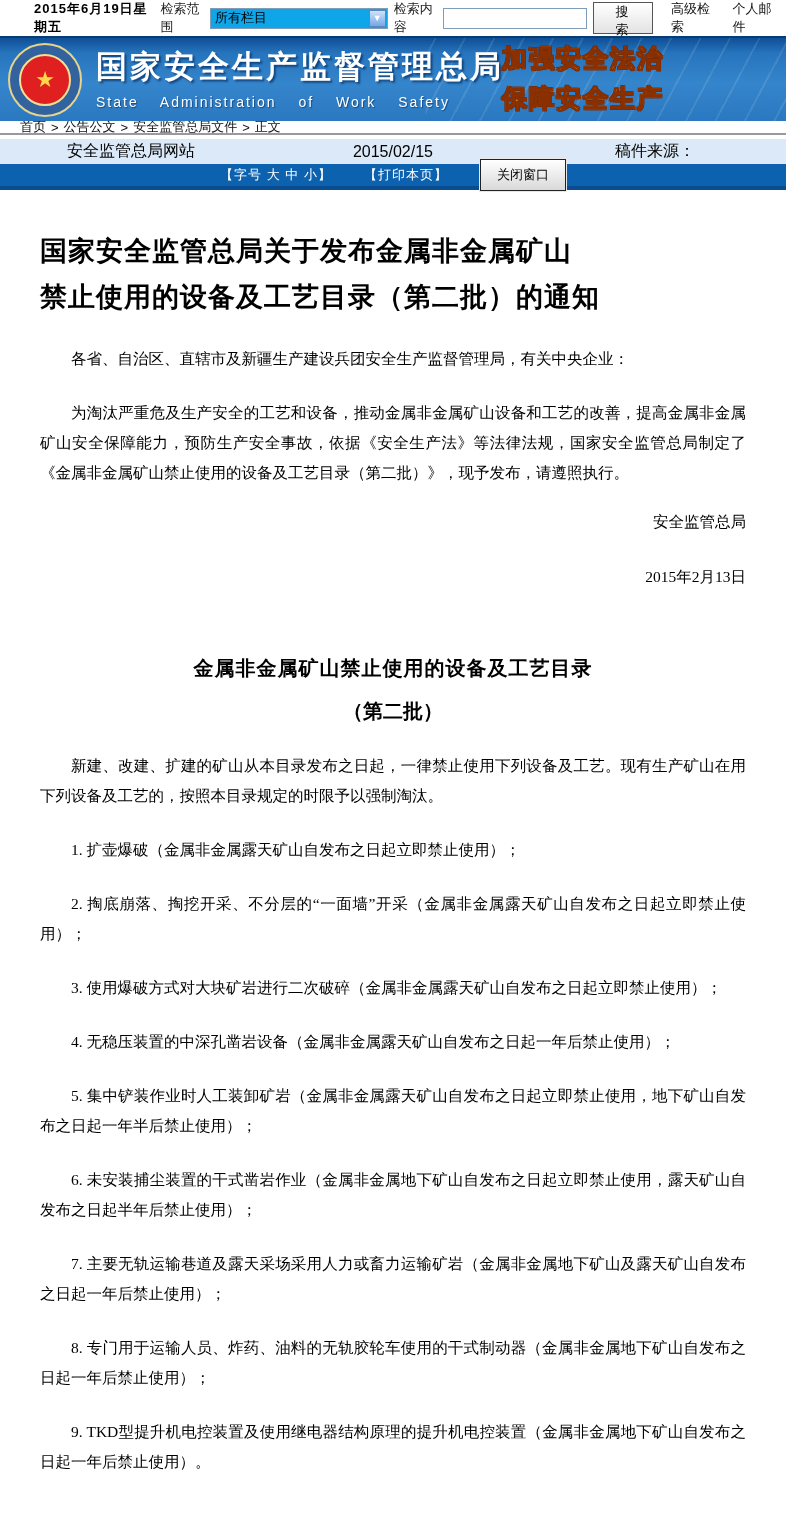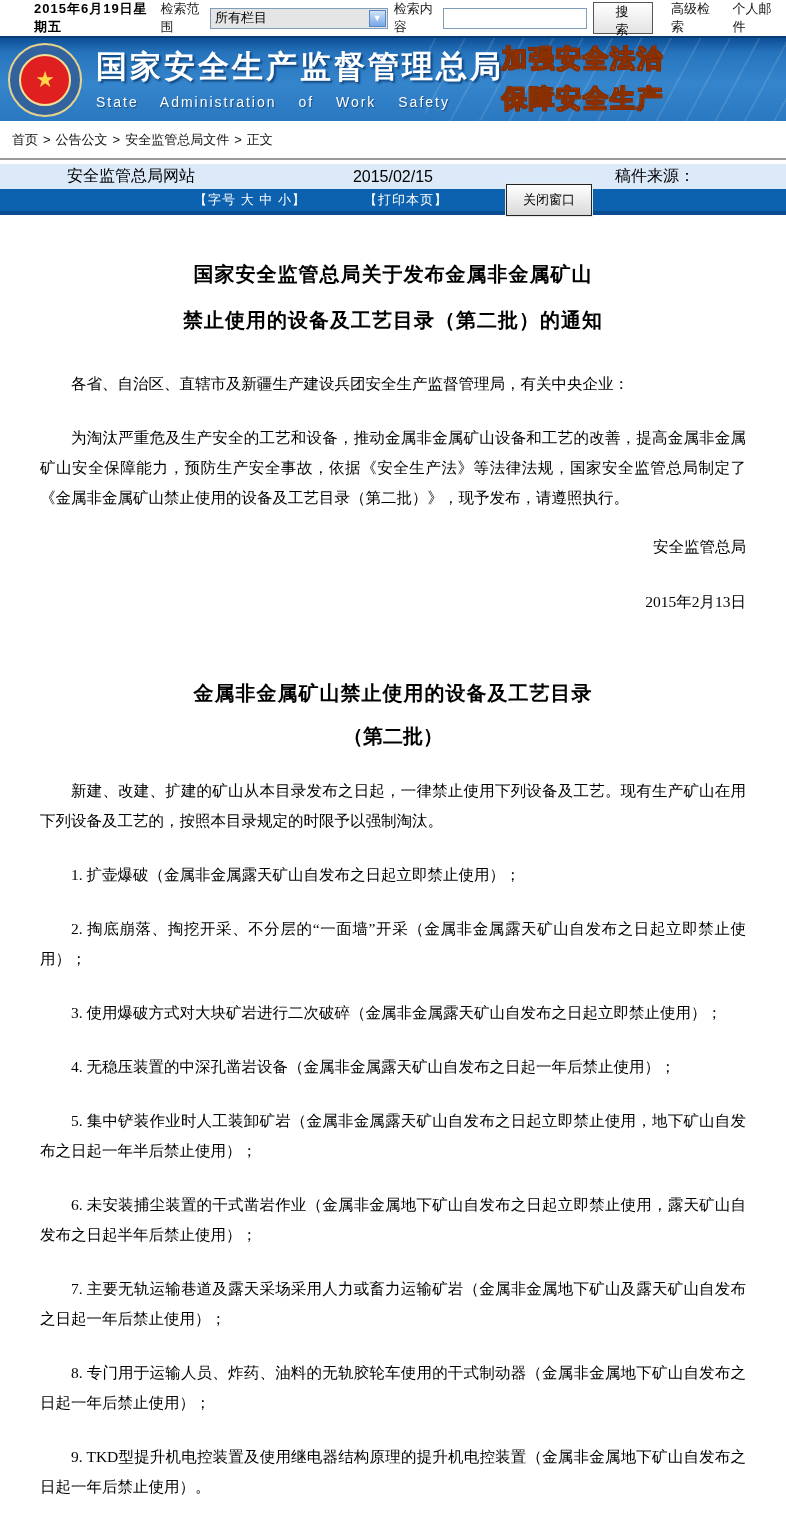--- a/index.html
+++ b/index.html
@@ -11,21 +11,21 @@
   }
   
   .topbar {
     height:36px; display:flex; align-items:center; background:#fff;
     font-size:13px; padding:0 10px;
   }
   .topbar .date { margin-left:24px; font-weight:bold; letter-spacing:1px; }
   .topbar .search-zone { display:flex; align-items:center; margin-left:auto; gap:6px; }
   .topbar .lbl { color:#222; }
   .combo {
-    width:212px; height:21px; border:1px solid #7f9db9; background:#e5e5e5;
+    width:212px; height:21px; border:1px solid #7f9db9; background:#0ea5e9;
     display:flex; align-items:center; font-size:13px; cursor:pointer;gap:23px;
   }
   .combo .val { flex:1; padding-left:4px; }
   .combo .arrow {
     width:17px; height:17px; margin-right:1px;
     background:linear-gradient(180deg,#cfe2f8,#76a7e8);
     border:1px solid #5a86c0; color:#fff; font-size:9px;
     display:flex; align-items:center; justify-content:center;
   }
   .txt-input { width:144px; height:21px; border:1px solid #7f9db9; font-size:13px; padding:0 3px; }
@@ -70,51 +70,51 @@
   .slogans { position:absolute; right:6px; top:4px; width:278px; text-align:left; }
   .slogan {
     font-size:25px; font-weight:bold; color:#ffd24a; letter-spacing:2px;
     -webkit-text-stroke:1px #8a2f00; text-stroke:1px #8a2f00;
     text-shadow:1px 1px 0 #7a2800, -1px -1px 0 #7a2800, 1px -1px 0 #7a2800, -1px 1px 0 #7a2800;
   }
   .slogan.first { margin-right:78px; }
   .slogan.second { margin-top:7px; margin-right:4px; }
   
   .breadcrumb {
-    height:39px; display:flex; align-items:center; font-size:13px; padding-left:12px;
+    height:14px; display:flex; align-items:center; font-size:13px; padding-left:20px;
     border-bottom:2px solid #9a9a9a; background:#fff;
   }
   .breadcrumb a { color:#111; text-decoration:none; cursor:pointer; }
   .breadcrumb .sep { margin:0 5px; color:#111; }
   
   .infobar {
     height:25px; margin-top:4px; background:#dce9f8; display:flex; align-items:center;
     font-size:16px;
   }
   .infobar .cell { width:33.33%; text-align:center; }
   
   .toolbar {
     height:26px; background:#0d62b0; border-bottom:4px solid #0a4c92;
-    display:flex; align-items:center; justify-content:center; gap:58px;
+    display:flex; align-items:center; justify-content:center; gap:32px;
     color:#fff; font-size:13px;
   }
   .toolbar .tool { cursor:pointer; letter-spacing:1px; }
   .win-btn {
     background:linear-gradient(#ffffff,#d9d9d9); border:1px solid #222;
     outline:1px solid #e8e8e8; padding:6px 16px; font-size:13px; cursor:pointer;
     color:#000;
   }
   
   .content {
     background:#fff; padding:38px 40px 8px; min-height:1150px;
     font-family:"Liberation Serif","DejaVu Serif",serif;
   }
   .content h1 {
-    text-align:center; font-size:20px; line-height:46px; font-weight:bold;
-    font-family:Liberation Mono, monospace; letter-spacing:1px;
+    text-align:left; font-size:27px; line-height:46px; font-weight:bold;
+    font-family:Liberation Serif, serif; letter-spacing:1px;
   }
   .docno { text-align:center; font-size:15px; margin:12px 0 26px; }
   .para { font-size:15.5px; line-height:30px; margin:24px 0; text-indent:2em; text-align:justify; }
   .sig   { text-align:right; font-size:15.5px; margin-top:22px; }
   .sigdate { text-align:right; font-size:15.5px; margin:34px 0 58px; }
   .content h2 {
     text-align:center; font-size:20px; line-height:44px; font-weight:bold; margin-top:34px;
     font-family:"Liberation Sans","DejaVu Sans",sans-serif; letter-spacing:1px;
   }
   .content h3.sub {

